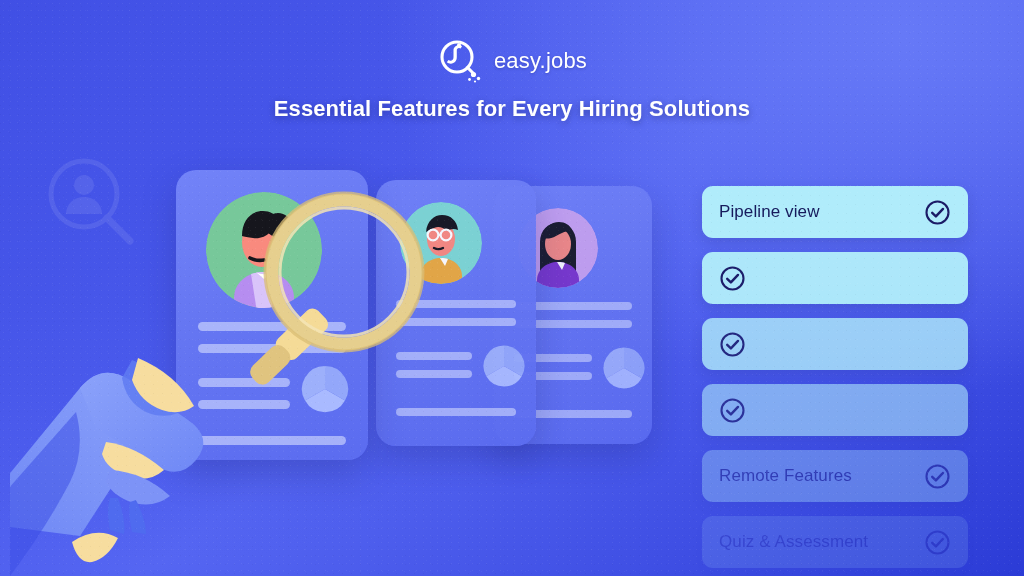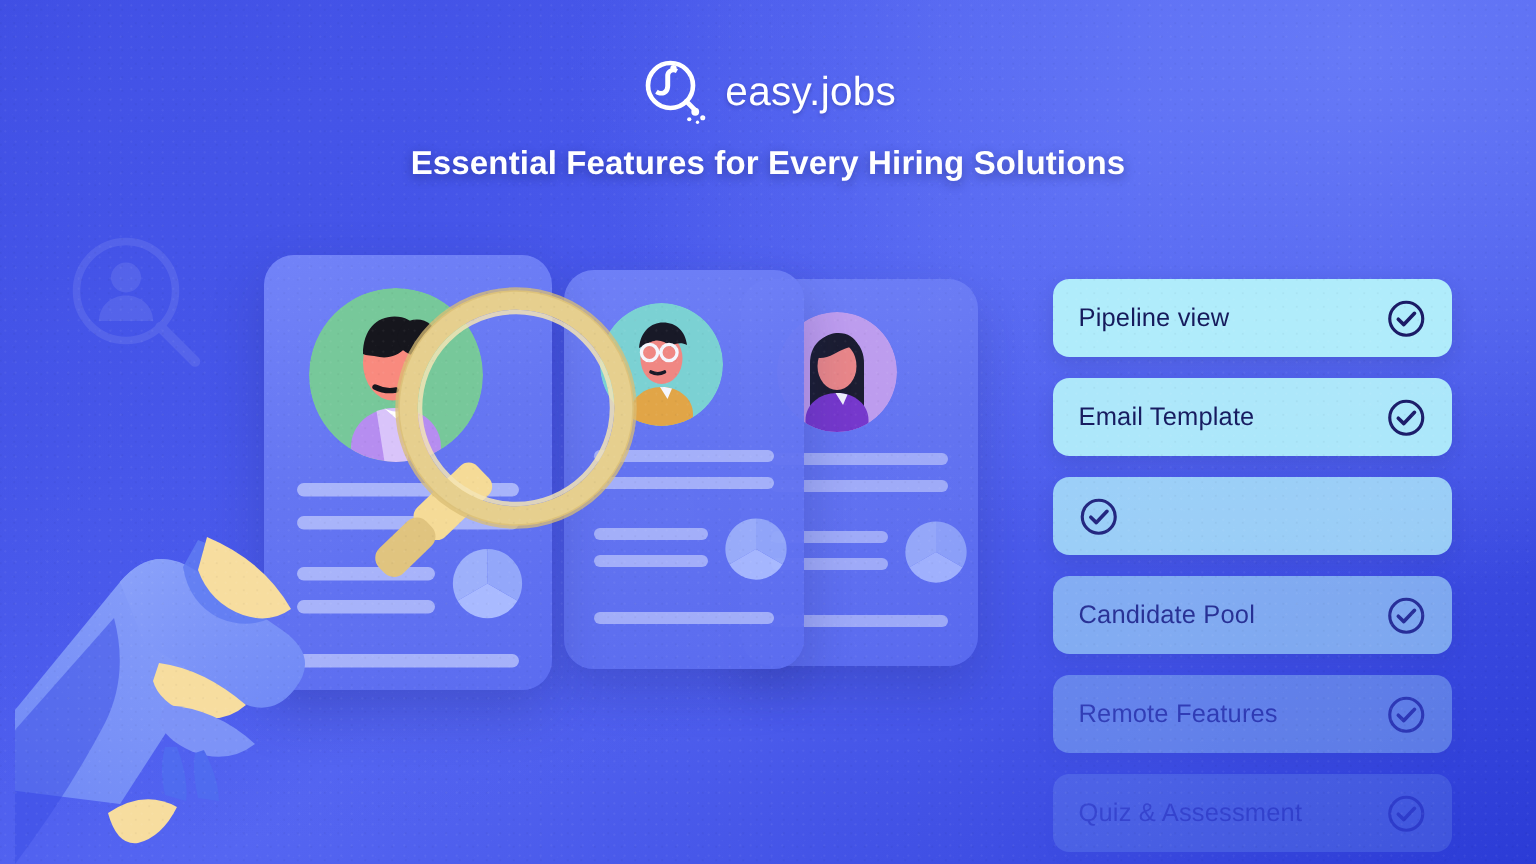--- a/index.html
+++ b/index.html
@@ -39,21 +39,21 @@
     position: absolute;
     top: 38px; left: 0; right: 0;
     display: flex;
     align-items: center;
     justify-content: center;
     gap: 11px;
   }
   .logo-mark { width: 46px; height: 46px; display: block; }
   .logo-text {
     color: #ffffff;
-    font-size: 27px;
+    font-size: 22px;
     font-weight: 400;
     letter-spacing: .2px;
     line-height: 1;
     text-shadow: 0 1px 3px rgba(20,25,90,.28);
   }
 
   .headline {
     position: absolute;
     top: 96px; left: 0; right: 0;
     text-align: center;
@@ -302,36 +302,34 @@
 
     <div class="pill f1">
       <span class="label">Pipeline view</span>
       <svg class="check" viewBox="0 0 27 27">
         <circle cx="13.5" cy="13.5" r="11" fill="none" stroke="#1b1b66" stroke-width="2.1"></circle>
         <path d="M8.2 13.8 L11.9 17.4 L19 9.9" fill="none" stroke="#1b1b66" stroke-width="2.4" stroke-linecap="round" stroke-linejoin="round"></path>
       </svg>
     </div>
 
     <div class="pill f2">
-      <span class="label">Email Template</span>
       <svg class="check" viewBox="0 0 27 27">
         <circle cx="13.5" cy="13.5" r="11" fill="none" stroke="#1b1b66" stroke-width="2.1"></circle>
         <path d="M8.2 13.8 L11.9 17.4 L19 9.9" fill="none" stroke="#1b1b66" stroke-width="2.4" stroke-linecap="round" stroke-linejoin="round"></path>
       </svg>
     </div>
 
     <div class="pill f3">
       <svg class="check" viewBox="0 0 27 27">
         <circle cx="13.5" cy="13.5" r="11" fill="none" stroke="#1b1b66" stroke-width="2.1"></circle>
         <path d="M8.2 13.8 L11.9 17.4 L19 9.9" fill="none" stroke="#1b1b66" stroke-width="2.4" stroke-linecap="round" stroke-linejoin="round"></path>
       </svg>
     </div>
 
     <div class="pill f4">
-      <span class="label">Candidate Pool</span>
       <svg class="check" viewBox="0 0 27 27">
         <circle cx="13.5" cy="13.5" r="11" fill="none" stroke="#1b1b66" stroke-width="2.1"></circle>
         <path d="M8.2 13.8 L11.9 17.4 L19 9.9" fill="none" stroke="#1b1b66" stroke-width="2.4" stroke-linecap="round" stroke-linejoin="round"></path>
       </svg>
     </div>
 
     <div class="pill f5">
       <span class="label">Remote Features</span>
       <svg class="check" viewBox="0 0 27 27">
         <circle cx="13.5" cy="13.5" r="11" fill="none" stroke="#1b1b66" stroke-width="2.1"></circle>

